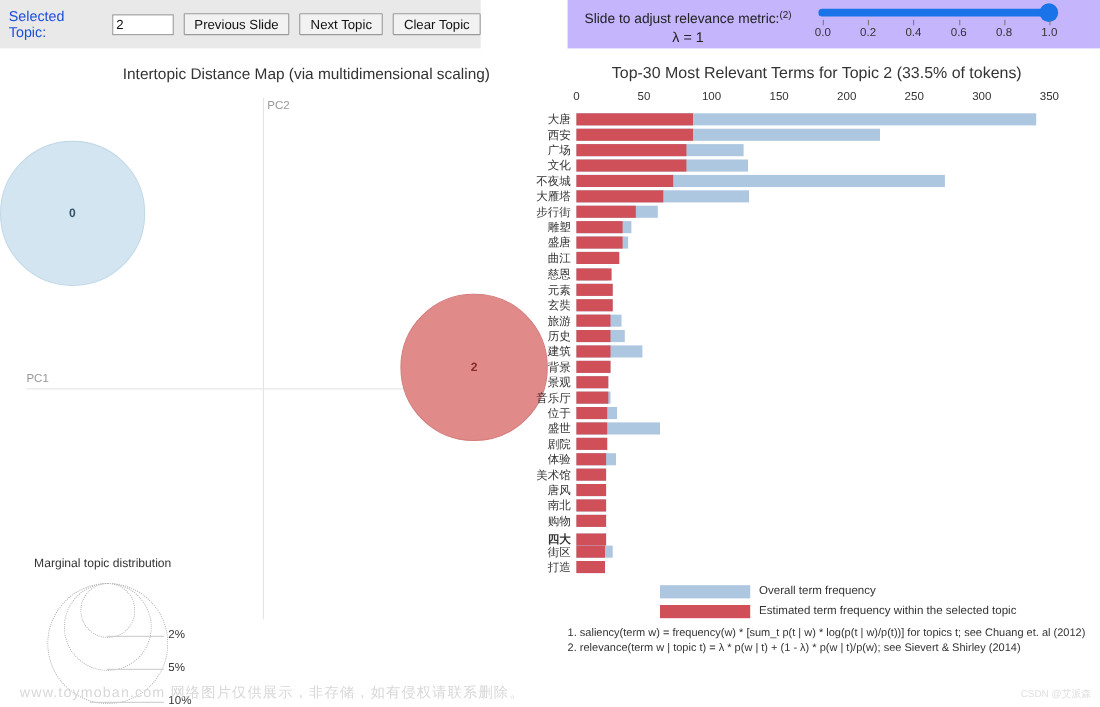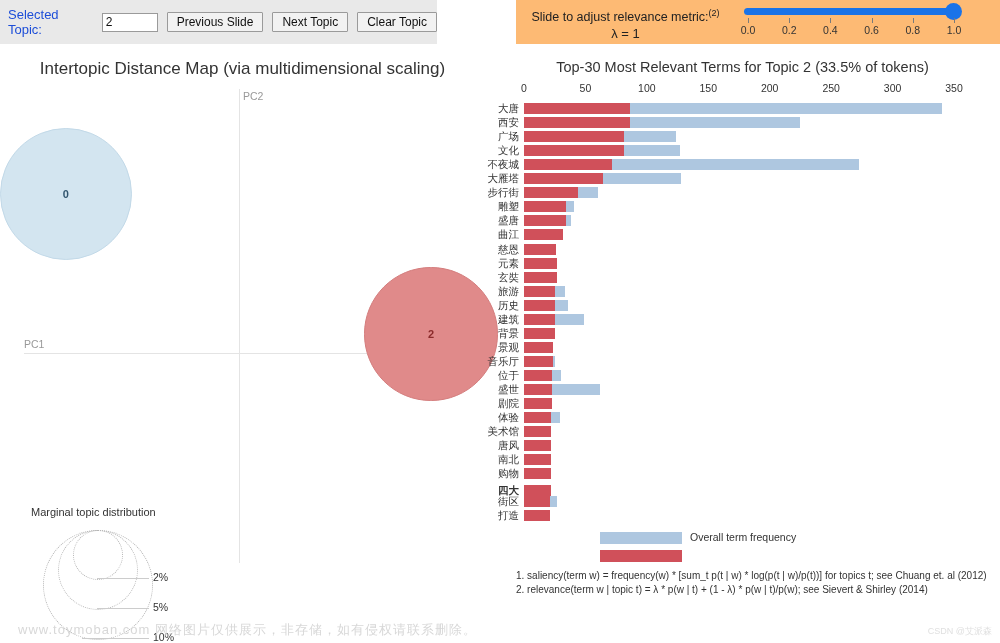--- a/index.html
+++ b/index.html
@@ -48,21 +48,21 @@
     color: #111;
     border-radius: 1px;
     cursor: pointer;
     line-height: 18px;
     white-space: nowrap;
   }
 
   .topbar-right {
     position: absolute; left: 516px; top: 0;
     width: 484px; height: 44px;
-    background: #fdba74;
+    background: #c4b5fd;
     box-sizing: border-box;
   }
   .slider-label {
     position: absolute; left: 12px; top: 8px;
     width: 195px;
     font-size: 12.5px; color: #222;
     text-align: center;
   }
   .slider-label sup { font-size: 9px; }
   .lambda-line {
@@ -101,23 +101,24 @@
 
   
   .left-panel {
     position: absolute; left: 0; top: 44px;
     width: 485px; height: 560px;
   }
   .panel-title {
     position: absolute;
     width: 100%;
     text-align: center;
-    font-size: 17px;
+    font-size: 14px;
     color: #333;
     top: 15px;
+    margin-left: 36px;
   }
   .axis-v {
     position: absolute; left: 239px; top: 45px;
     width: 1px; height: 474px;
     background: #e4e4e4;
   }
   .axis-h {
     position: absolute; left: 24px; top: 309px;
     width: 452px; height: 1px;
     background: #e4e4e4;
@@ -479,20 +480,21 @@
         <div class="bar-row" style="left: 39px; top: 466.45px; width: 430px;">
           <div class="bar-term">打造</div>
           <div class="bar-blue" style="width: 25.8px; background: rgb(174, 199, 224);"></div>
           <div class="bar-red" style="width: 25.8px; background: rgb(208, 80, 90);"></div>
         </div>
       </div>
 
     <div class="legend-swatch" style="left: 115px; top: 488px; background: rgb(174, 199, 224);"></div>
     <div class="legend-text" style="left:205px; top:487px;">Overall term frequency</div>
     <div class="legend-swatch" style="left: 115px; top: 506px; background: rgb(208, 80, 90);"></div>
+    <div class="legend-text" style="left:205px; top:505px;">Estimated term frequency within the selected topic</div>
 
     <div class="footnote" style="left:31px; top:526px;">1. saliency(term w) = frequency(w) * [sum_t p(t | w) * log(p(t | w)/p(t))] for topics t; see Chuang et. al (2012)</div>
     <div class="footnote" style="left:31px; top:540px;">2. relevance(term w | topic t) = λ * p(w | t) + (1 - λ) * p(w | t)/p(w); see Sievert &amp; Shirley (2014)</div>
   </div>
 
   <div class="watermark-main">www.toymoban.com 网络图片仅供展示，非存储，如有侵权请联系删除。</div>
   <div class="watermark-csdn">CSDN @艾派森</div>
 </div>
 
 </body></html>

